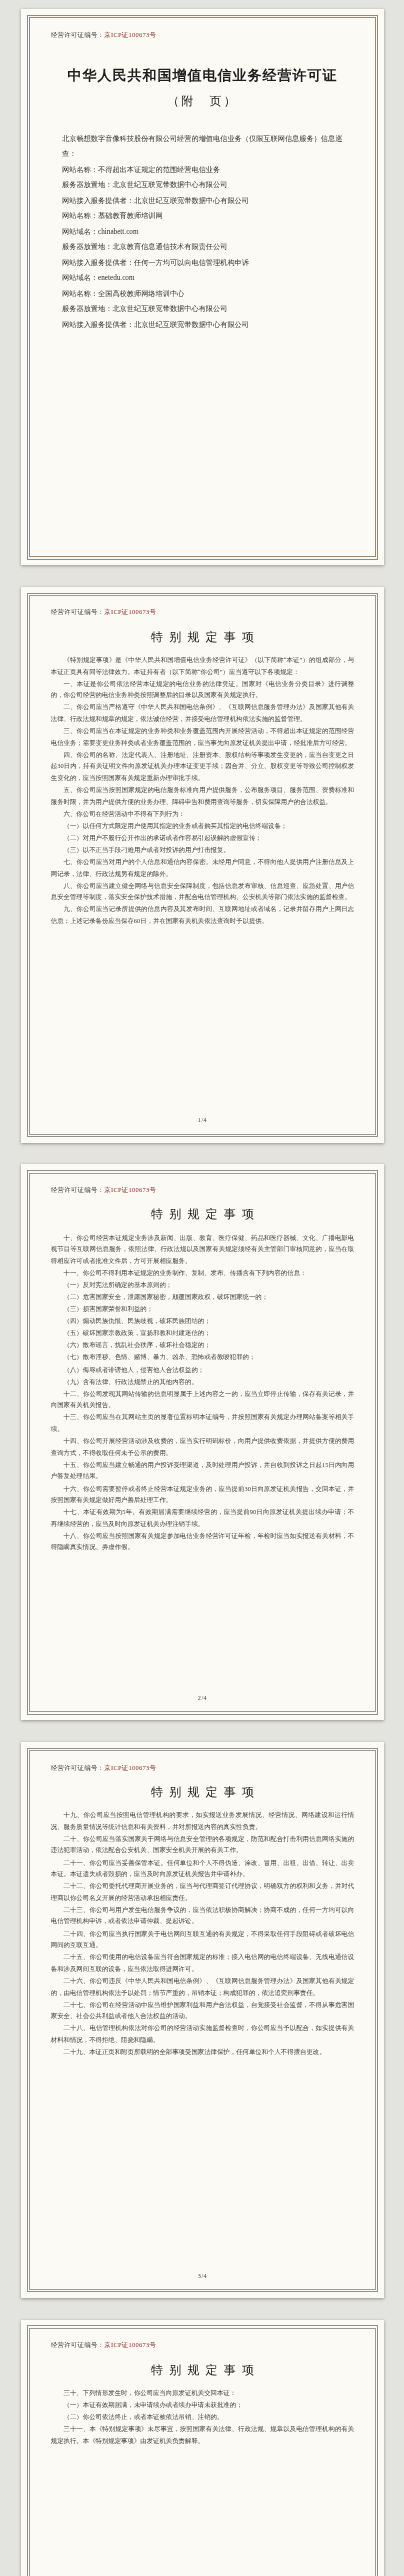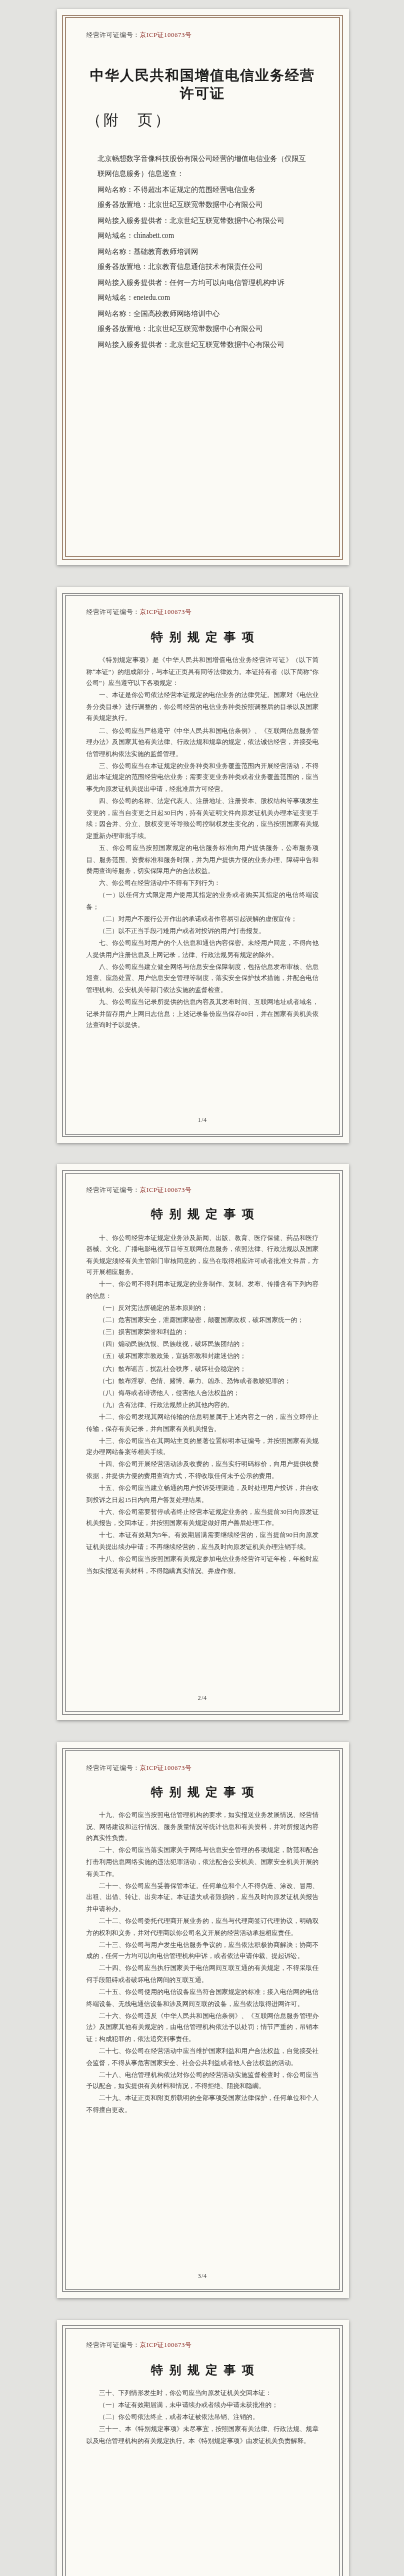--- a/index.html
+++ b/index.html
@@ -6,21 +6,21 @@
     margin: 0;
     padding: 0;
     background: #e3e3e0;
     width: 405px;
     font-family: "Liberation Serif", "DejaVu Serif", serif;
     color: #333;
   }
   body { padding: 9.3px 0 17px 0; }
 
   .page {
-    width: 292px;
+    width: 363px;
     margin: 0 auto 21.6px auto;
     background: #fbfaf5;
     position: relative;
     box-sizing: border-box;
     box-shadow: 0 0.5px 3.1px rgba(0,0,0,0.35), 0 0 0.5px rgba(0,0,0,0.4);
   }
   .page:last-child { margin-bottom: 0; }
 
   .cert-page  { height: 556px; }
   .prov-page  { height: 556px; }
@@ -59,39 +59,40 @@
   .cert-title {
     margin: 27px 0 0 0;
     text-align: center;
     font-size: 14px;
     font-weight: bold;
     letter-spacing: 1px;
     color: #1e1e1e;
   }
   .cert-subtitle {
     margin-top: 8.2px;
-    font-size: 15px;
+    text-align: center;
+    font-size: 12px;
     letter-spacing: 2.1px;
     color: #222;
   }
   .cert-body {
     margin-top: 21.6px;
     padding: 0 11.3px;
     font-size: 7.2px;
     line-height: 15.5px;
     color: #2e2e2e;
   }
   .cert-line { margin: 0; }
 
   
   .prov-title {
     margin: 11.3px 0 8.2px 0;
     text-align: center;
     font-size: 12px;
-    font-weight: bold;
+    font-weight: normal;
     letter-spacing: 6.2px;
     text-indent: 6.2px;
     color: #1c1c1c;
   }
   .prov-body {
     font-size: 6.4px;
     line-height: 11.6px;
     text-align: justify;
     color: #3b3b3b;
   }
@@ -123,22 +124,22 @@
         <h1 class="cert-title">中华人民共和国增值电信业务经营许可证</h1>
         <div class="cert-subtitle">（附　页）</div>
         <div class="cert-body">
           <p class="cert-line">北京畅想数字音像科技股份有限公司经营的增值电信业务（仅限互联网信息服务）信息巡查：</p>
           <div>
 
               <p class="cert-line">网站名称：不得超出本证规定的范围经营电信业务</p>
               <p class="cert-line">服务器放置地：北京世纪互联宽带数据中心有限公司</p>
               <p class="cert-line">网站接入服务提供者：北京世纪互联宽带数据中心有限公司</p>
 
+              <p class="cert-line">网站名称：基础教育教师培训网</p>
               <p class="cert-line">网站域名：chinabett.com</p>
-              <p class="cert-line">网站名称：基础教育教师培训网</p>
               <p class="cert-line">服务器放置地：北京教育信息通信技术有限责任公司</p>
               <p class="cert-line">网站接入服务提供者：任何一方均可以向电信管理机构申诉</p>
 
               <p class="cert-line">网站域名：enetedu.com</p>
               <p class="cert-line">网站名称：全国高校教师网络培训中心</p>
               <p class="cert-line">服务器放置地：北京世纪互联宽带数据中心有限公司</p>
               <p class="cert-line">网站接入服务提供者：北京世纪互联宽带数据中心有限公司</p>
             </div>
         </div>
       </div>

